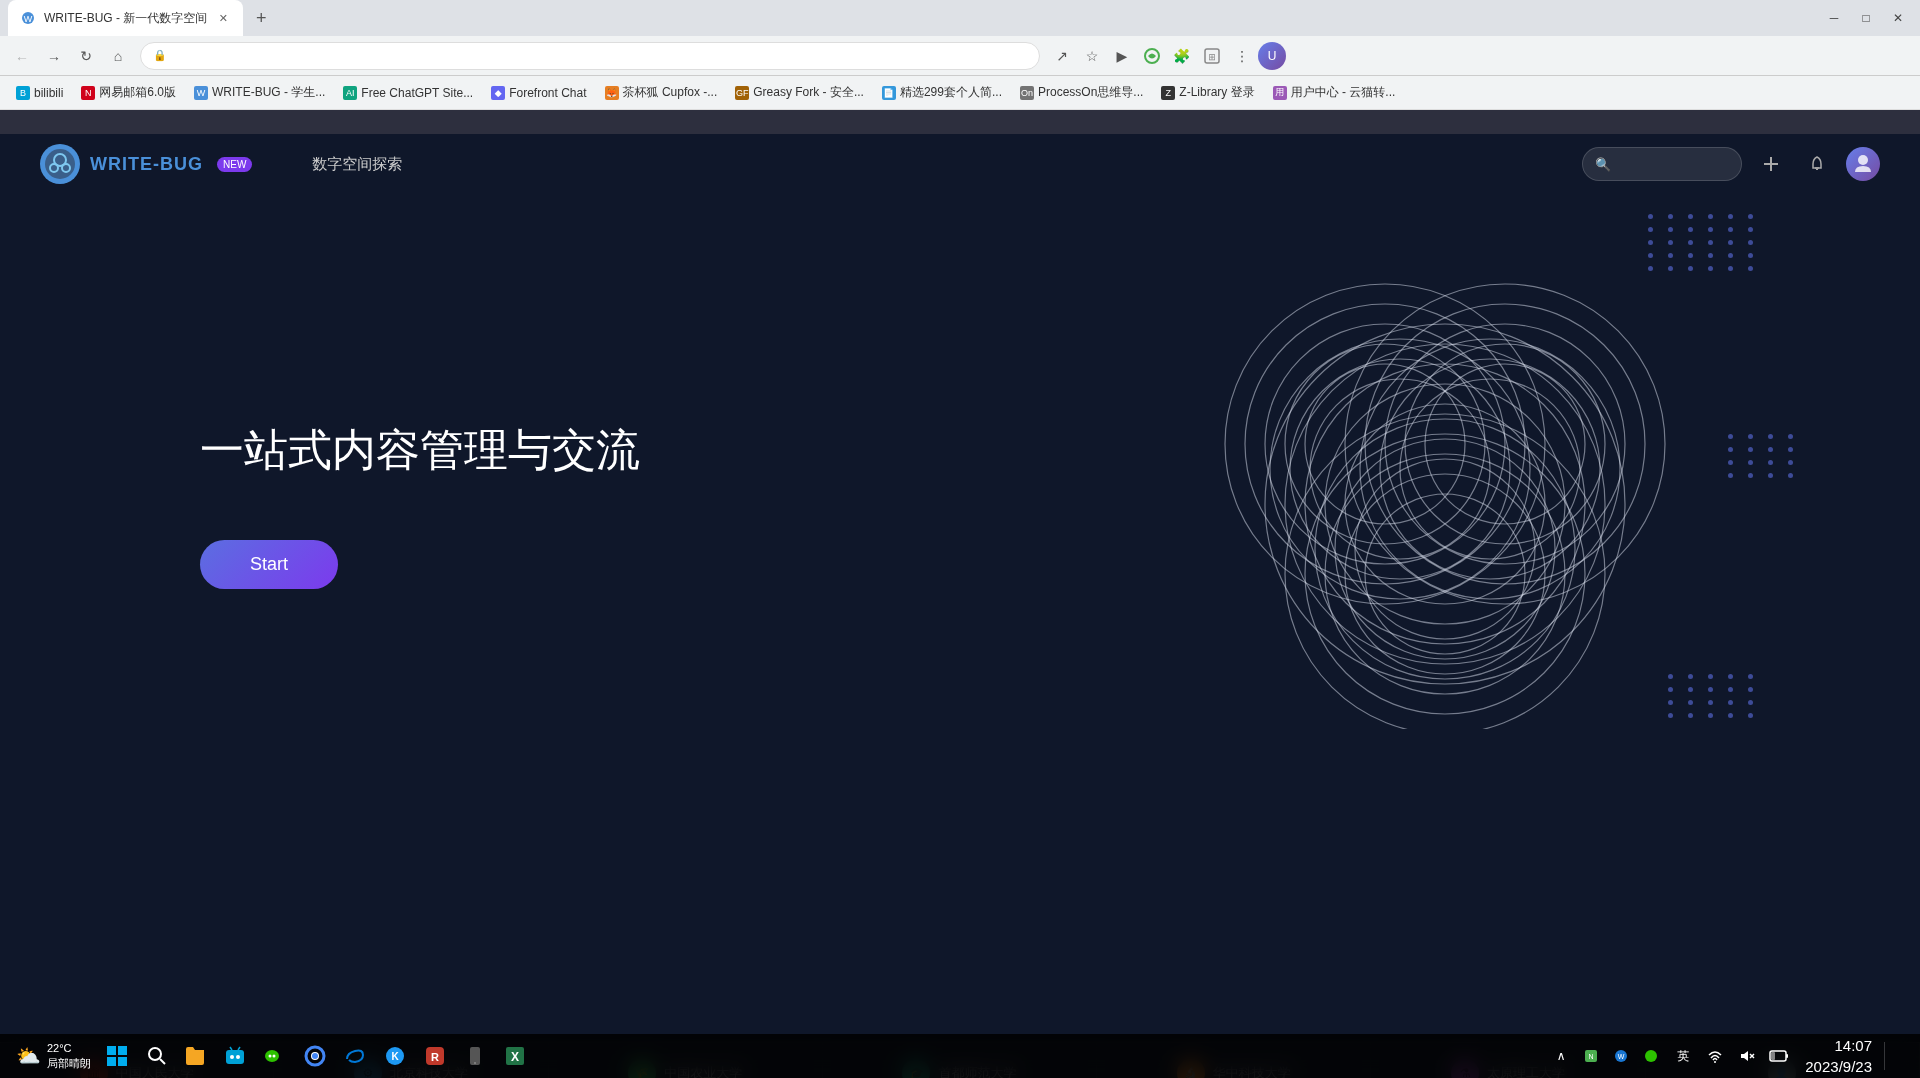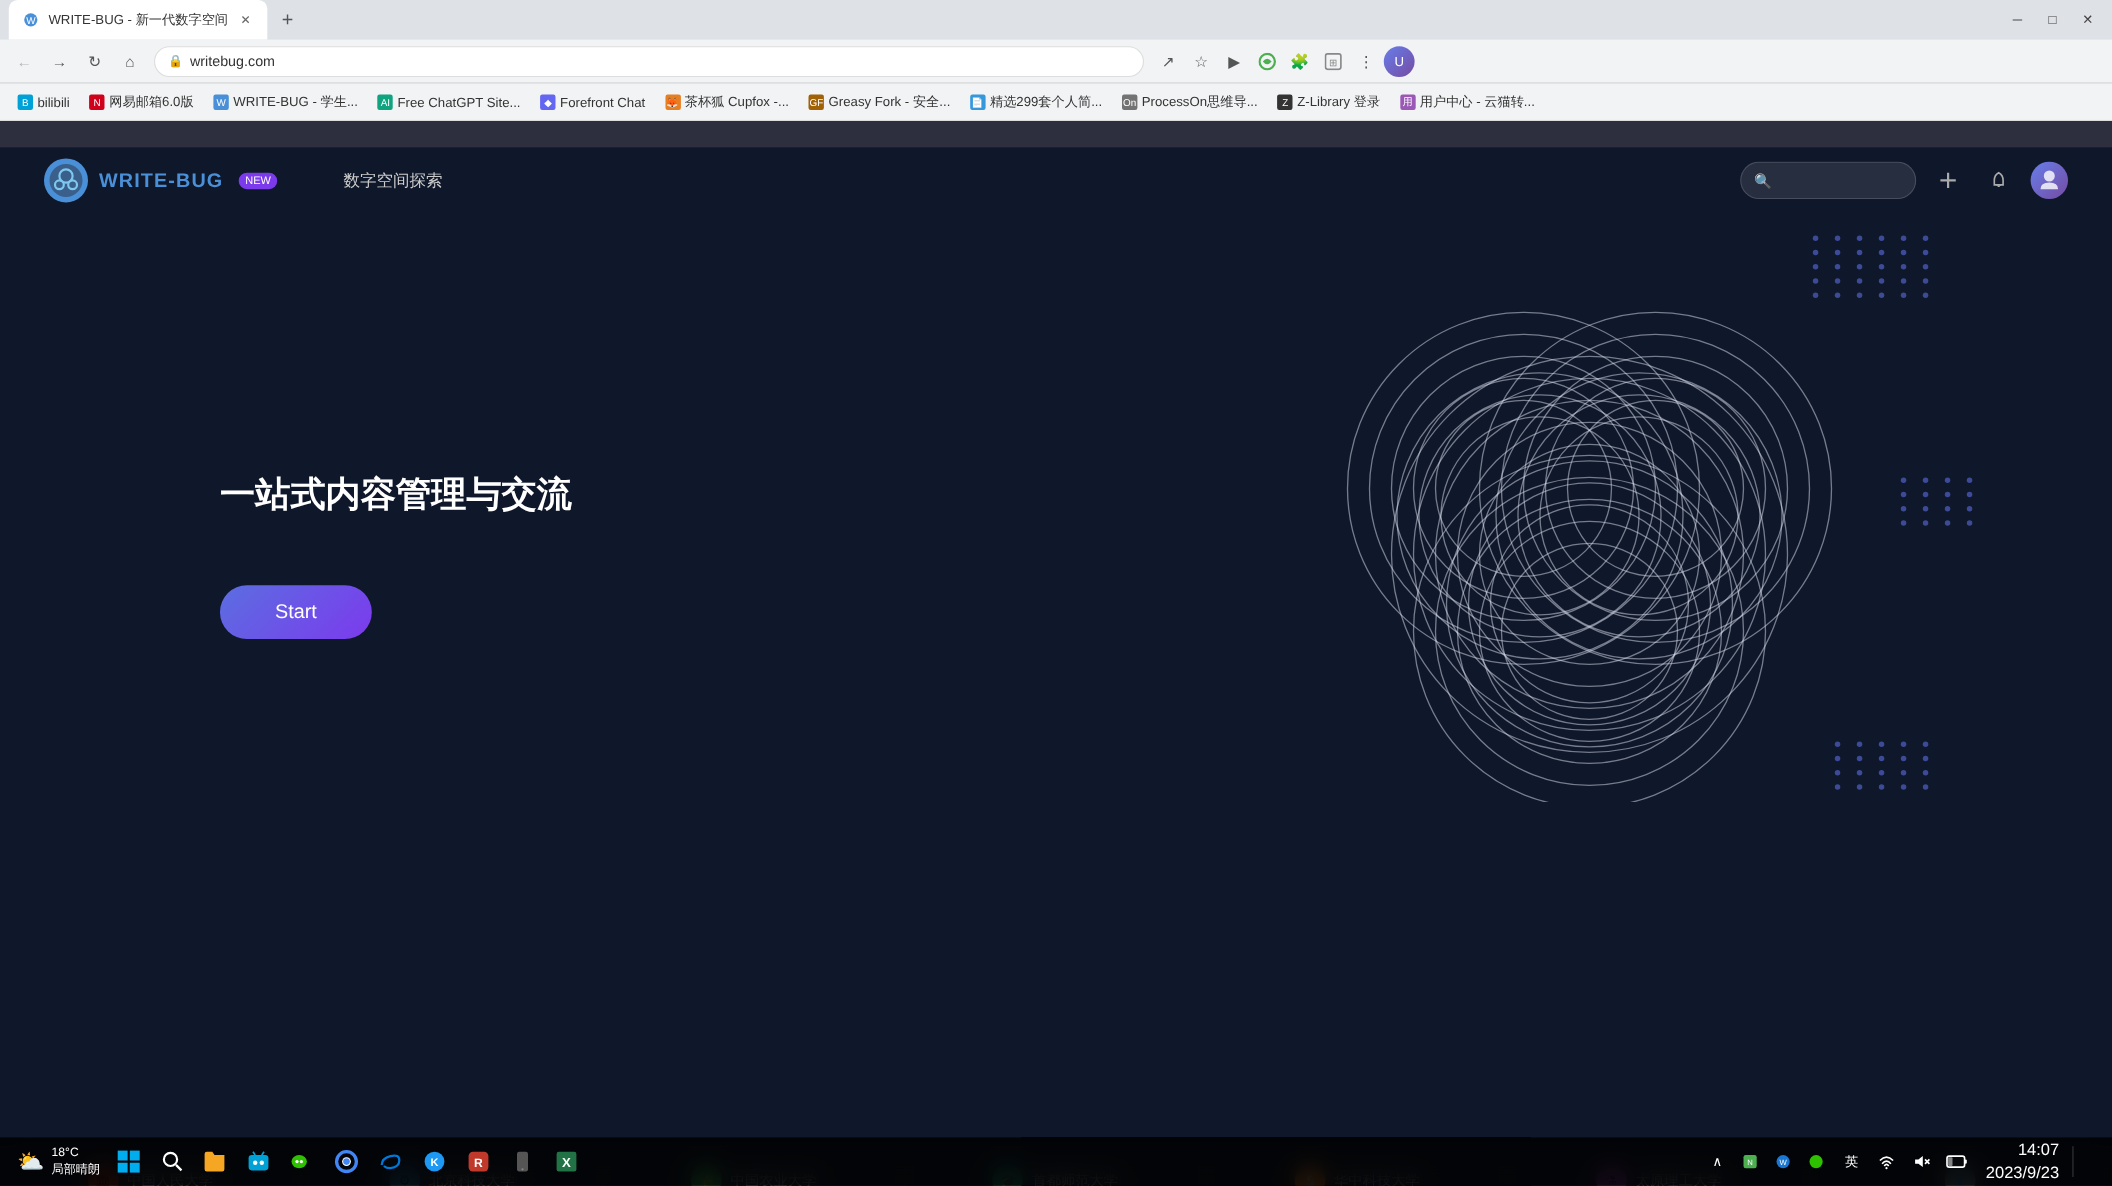--- a/index.html
+++ b/index.html
@@ -44,21 +44,21 @@
     .site-nav-link { color: #ccc; font-size: 15px; cursor: pointer; text-decoration: none; }
     .site-nav-right { margin-left: auto; display: flex; align-items: center; gap: 12px; }
     .site-search-box { width: 160px; height: 34px; background: rgba(255,255,255,0.1); border-radius: 20px; display: flex; align-items: center; padding: 0 12px; gap: 6px; border: 1px solid rgba(255,255,255,0.15); }
     .site-search-icon { color: #aaa; font-size: 13px; }
     .site-nav-icon-btn { width: 34px; height: 34px; display: flex; align-items: center; justify-content: center; border-radius: 50%; cursor: pointer; color: #ccc; font-size: 16px; }
     .site-avatar { width: 34px; height: 34px; border-radius: 50%; background: linear-gradient(135deg, #667eea 0%, #764ba2 100%); cursor: pointer; display: flex; align-items: center; justify-content: center; }
 
     
     .hero-section { display: flex; align-items: center; justify-content: space-between; padding: 60px 120px 40px 200px; position: relative; }
     .hero-text { flex: 0 0 auto; }
-    .hero-title { font-size: 32px; color: #fff; font-weight: bold; line-height: 1.4; margin-bottom: 60px; }
+    .hero-title { font-size: 44px; color: #fff; font-weight: normal; line-height: 1.4; margin-bottom: 60px; }
     .hero-start-btn { background: linear-gradient(135deg, #5b6ee1, #7c3aed); color: #fff; border: none; padding: 14px 50px; border-radius: 30px; font-size: 18px; cursor: pointer; }
     .hero-graphic { flex: 0 0 500px; height: 500px; position: relative; margin-right: 80px; }
 
     
     .dots-tr { position: absolute; top: 60px; right: 0; }
     .dot { width: 5px; height: 5px; border-radius: 50%; background: #5b6ee1; opacity: 0.6; }
 
     
     .university-bar { position: absolute; bottom: 0; left: 0; right: 0; height: 60px; background: rgba(255,255,255,0.04); display: flex; align-items: center; border-top: 1px solid rgba(255,255,255,0.08); }
     .university-item { flex: 1; display: flex; align-items: center; justify-content: center; gap: 8px; border-right: 1px solid rgba(255,255,255,0.08); height: 100%; cursor: pointer; }
@@ -114,21 +114,20 @@
     </div>
   </div>
 
   <div class="browser-toolbar">
     <div class="nav-btn disabled">←</div>
     <div class="nav-btn">→</div>
     <div class="nav-btn">↻</div>
     <div class="nav-btn">⌂</div>
     <div class="address-bar">
       <span class="address-bar-lock">🔒</span>
-      <span class="address-bar-url">writebug.com</span>
     </div>
     <div class="toolbar-actions">
       <div class="toolbar-icon-btn">↗</div>
       <div class="toolbar-icon-btn">☆</div>
       <div class="toolbar-icon-btn">▶</div>
       <div class="toolbar-icon-btn">
         <svg width="16" height="16" viewBox="0 0 16 16">
             <circle cx="8" cy="8" r="7" fill="none" stroke="#4caf50" stroke-width="2"></circle>
             <path d="M4 8 Q8 3 12 8 Q8 13 4 8Z" fill="#4caf50"></path>
           </svg>
@@ -397,21 +396,21 @@
       <div class="university-icon university-icon-gray" style="font-size:12px;">👤</div>
     </div>
   </div>
 </div>
 
 <div class="taskbar">
 
   <div class="weather-widget">
     <div class="weather-icon">⛅</div>
     <div class="weather-text">
-      <div>18°C</div>
+      <div>22°C</div>
       <div>局部晴朗</div>
     </div>
   </div>
 
   <div class="taskbar-start">
     <svg width="22" height="22" viewBox="0 0 22 22">
       <rect x="1" y="1" width="9" height="9" fill="#00adef"></rect>
       <rect x="12" y="1" width="9" height="9" fill="#00adef"></rect>
       <rect x="1" y="12" width="9" height="9" fill="#00adef"></rect>
       <rect x="12" y="12" width="9" height="9" fill="#00adef"></rect>

